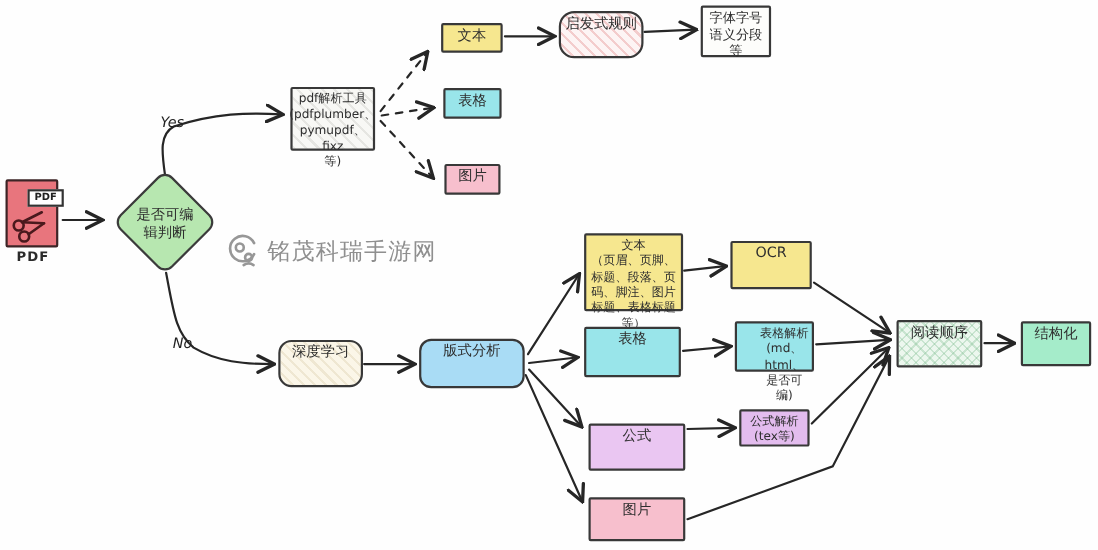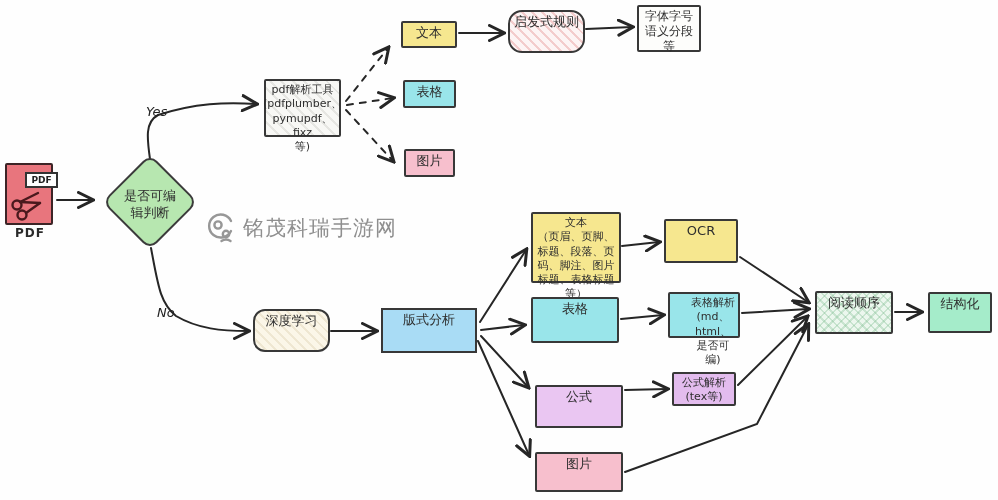--- a/index.html
+++ b/index.html
@@ -13,21 +13,21 @@
   .node{
     position:absolute;box-sizing:border-box;
     border:2px solid #383838;border-radius:2px;
     display:flex;flex-direction:column;align-items:center;justify-content:space-between;
     text-align:center;font-size:13px;line-height:1.25;color:#2e2e2e;
     padding:2px 3px;
   }
   .yellow{background:#f6e78f;}
   .cyan{background:#99e5ea;}
   .pinkbox{background:#f7bfcd;}
-  .blue{background:#a9dcf5;border-radius:0;}
+  .blue{background:#a9dcf5;border-radius:11px;}
   .violet{background:#eac6f2;}
   .violet2{background:#e3bcee;}
   .mint{background:#a5ecca;}
   .hatch-gray{background-color:#f8f8f5;background-image:repeating-linear-gradient(45deg, rgba(120,120,110,.14) 0 2px, transparent 2px 8px);}
   .hatch-pink{background-color:#fdf4f4;background-image:repeating-linear-gradient(45deg, rgba(225,130,130,.35) 0 2px, transparent 2px 7px);border-radius:14px;}
   .hatch-cream{background-color:#fbf6e8;background-image:repeating-linear-gradient(45deg, rgba(190,170,120,.20) 0 2px, transparent 2px 7px);border-radius:12px;}
   .hatch-green{background-color:#ecf7ee;background-image:
       repeating-linear-gradient(45deg, rgba(110,180,130,.28) 0 1.5px, transparent 1.5px 6px),
       repeating-linear-gradient(-45deg, rgba(110,180,130,.28) 0 1.5px, transparent 1.5px 6px);}
   .small{font-size:11px;line-height:1.3;}

